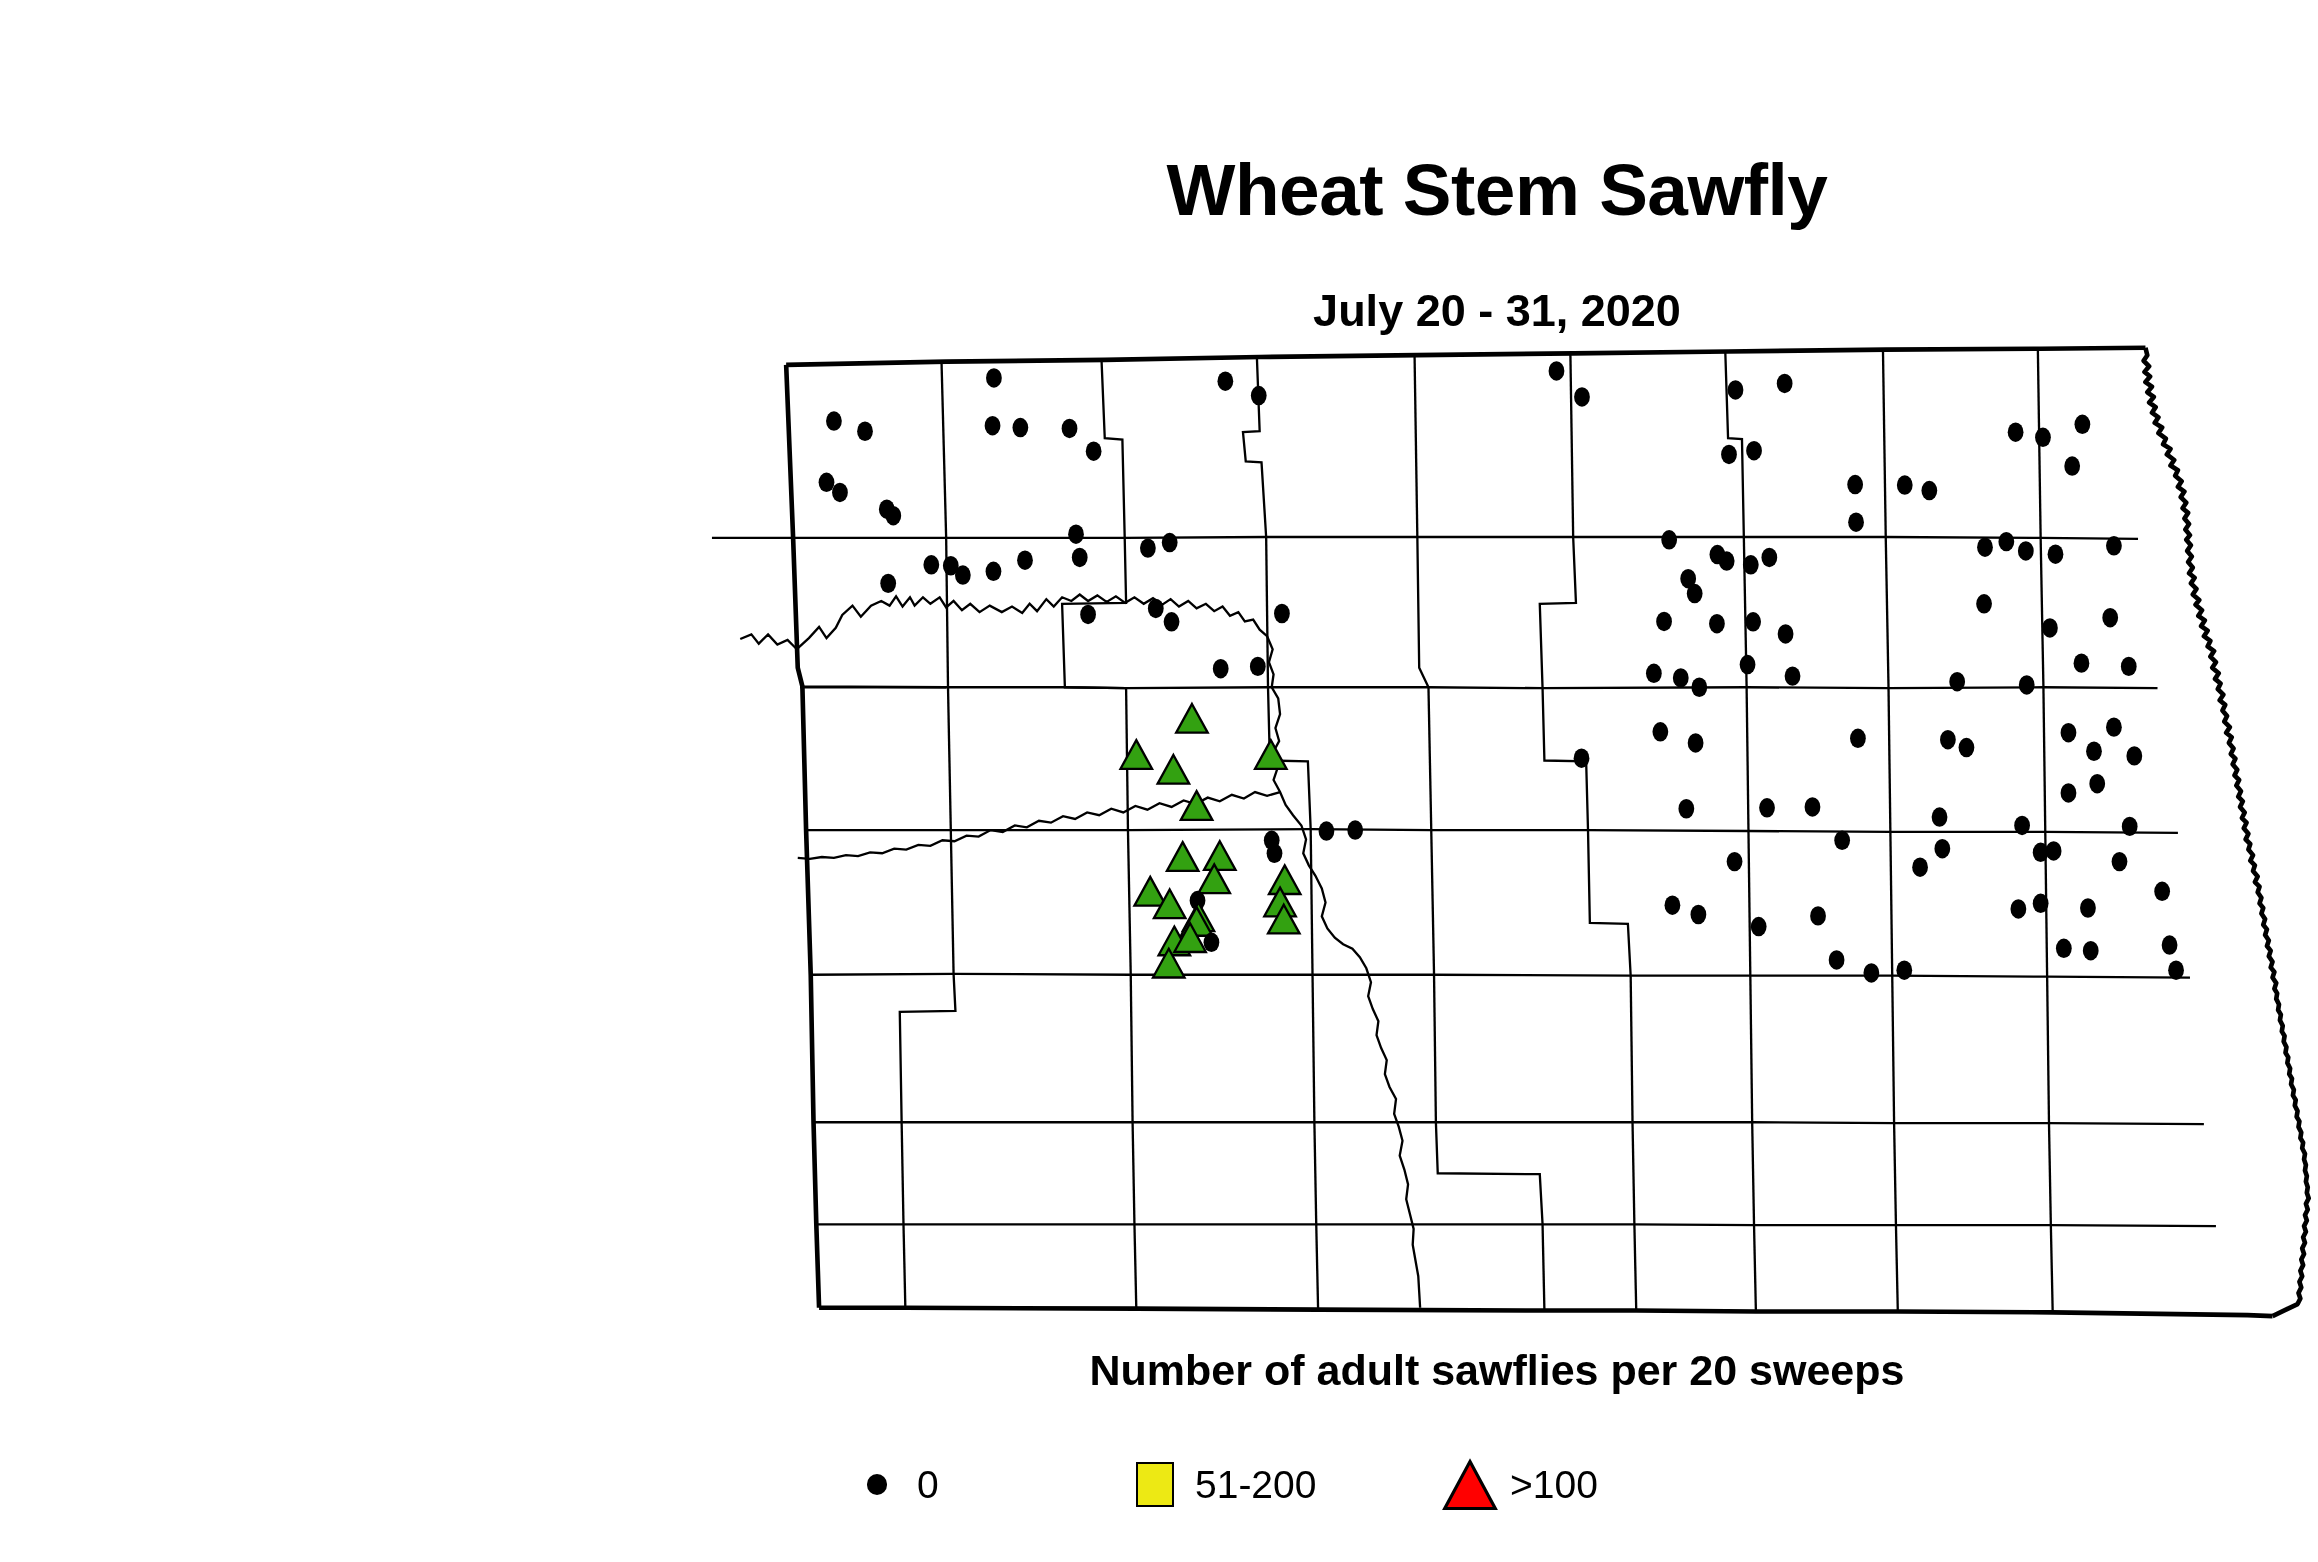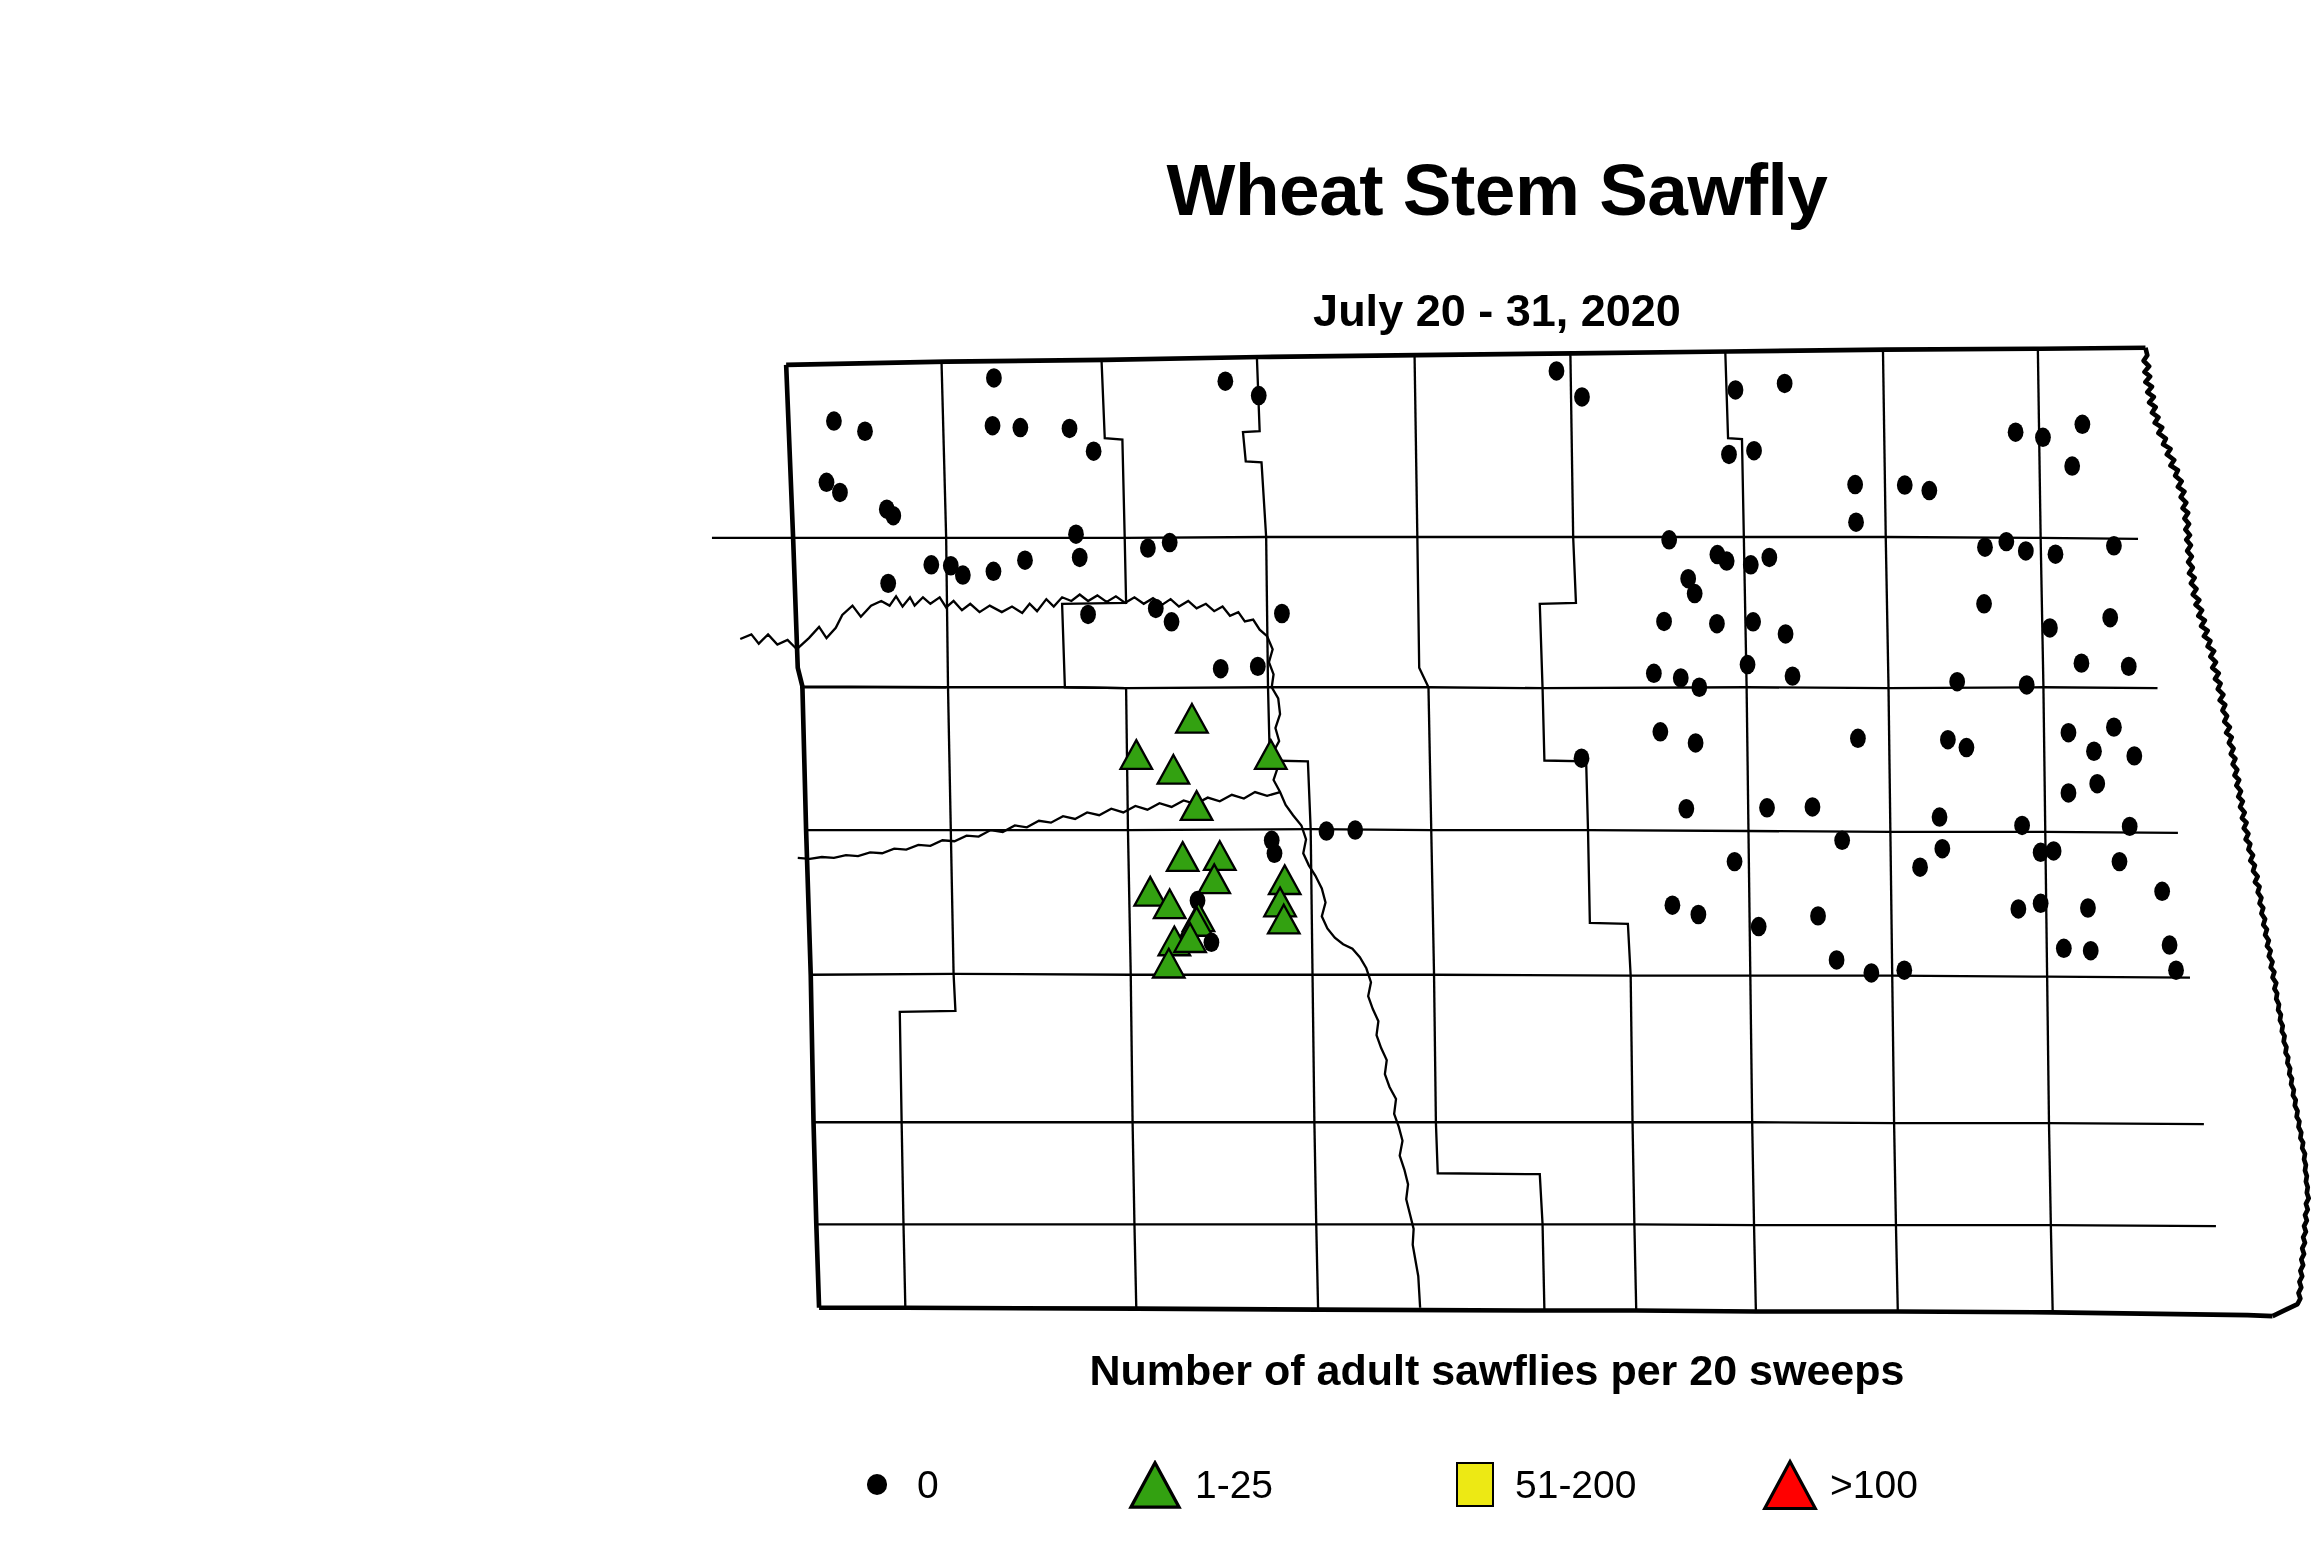--- a/index.html
+++ b/index.html
@@ -444,28 +444,20 @@
 
   <div id="legend-row">
 
     <div class="legend-item li-0">
       <span class="sym">
         <span class="sym-dot"></span>
       </span>
       <span class="lbl">0</span>
     </div>
 
-    <div class="legend-item li-1">
-      <span class="sym">
-        <svg width="54" height="50" viewBox="0 0 116 108">
-          <polygon points="58,6 110,102 6,102" fill="#33a111" stroke="#000000" stroke-width="7"></polygon>
-        </svg>
-      </span>
-      <span class="lbl">1-25</span>
-    </div>
 
 
     <div class="legend-item li-3">
       <span class="sym">
         <span class="sym-square-yellow"></span>
       </span>
       <span class="lbl">51-200</span>
     </div>
 
     <div class="legend-item li-4">

